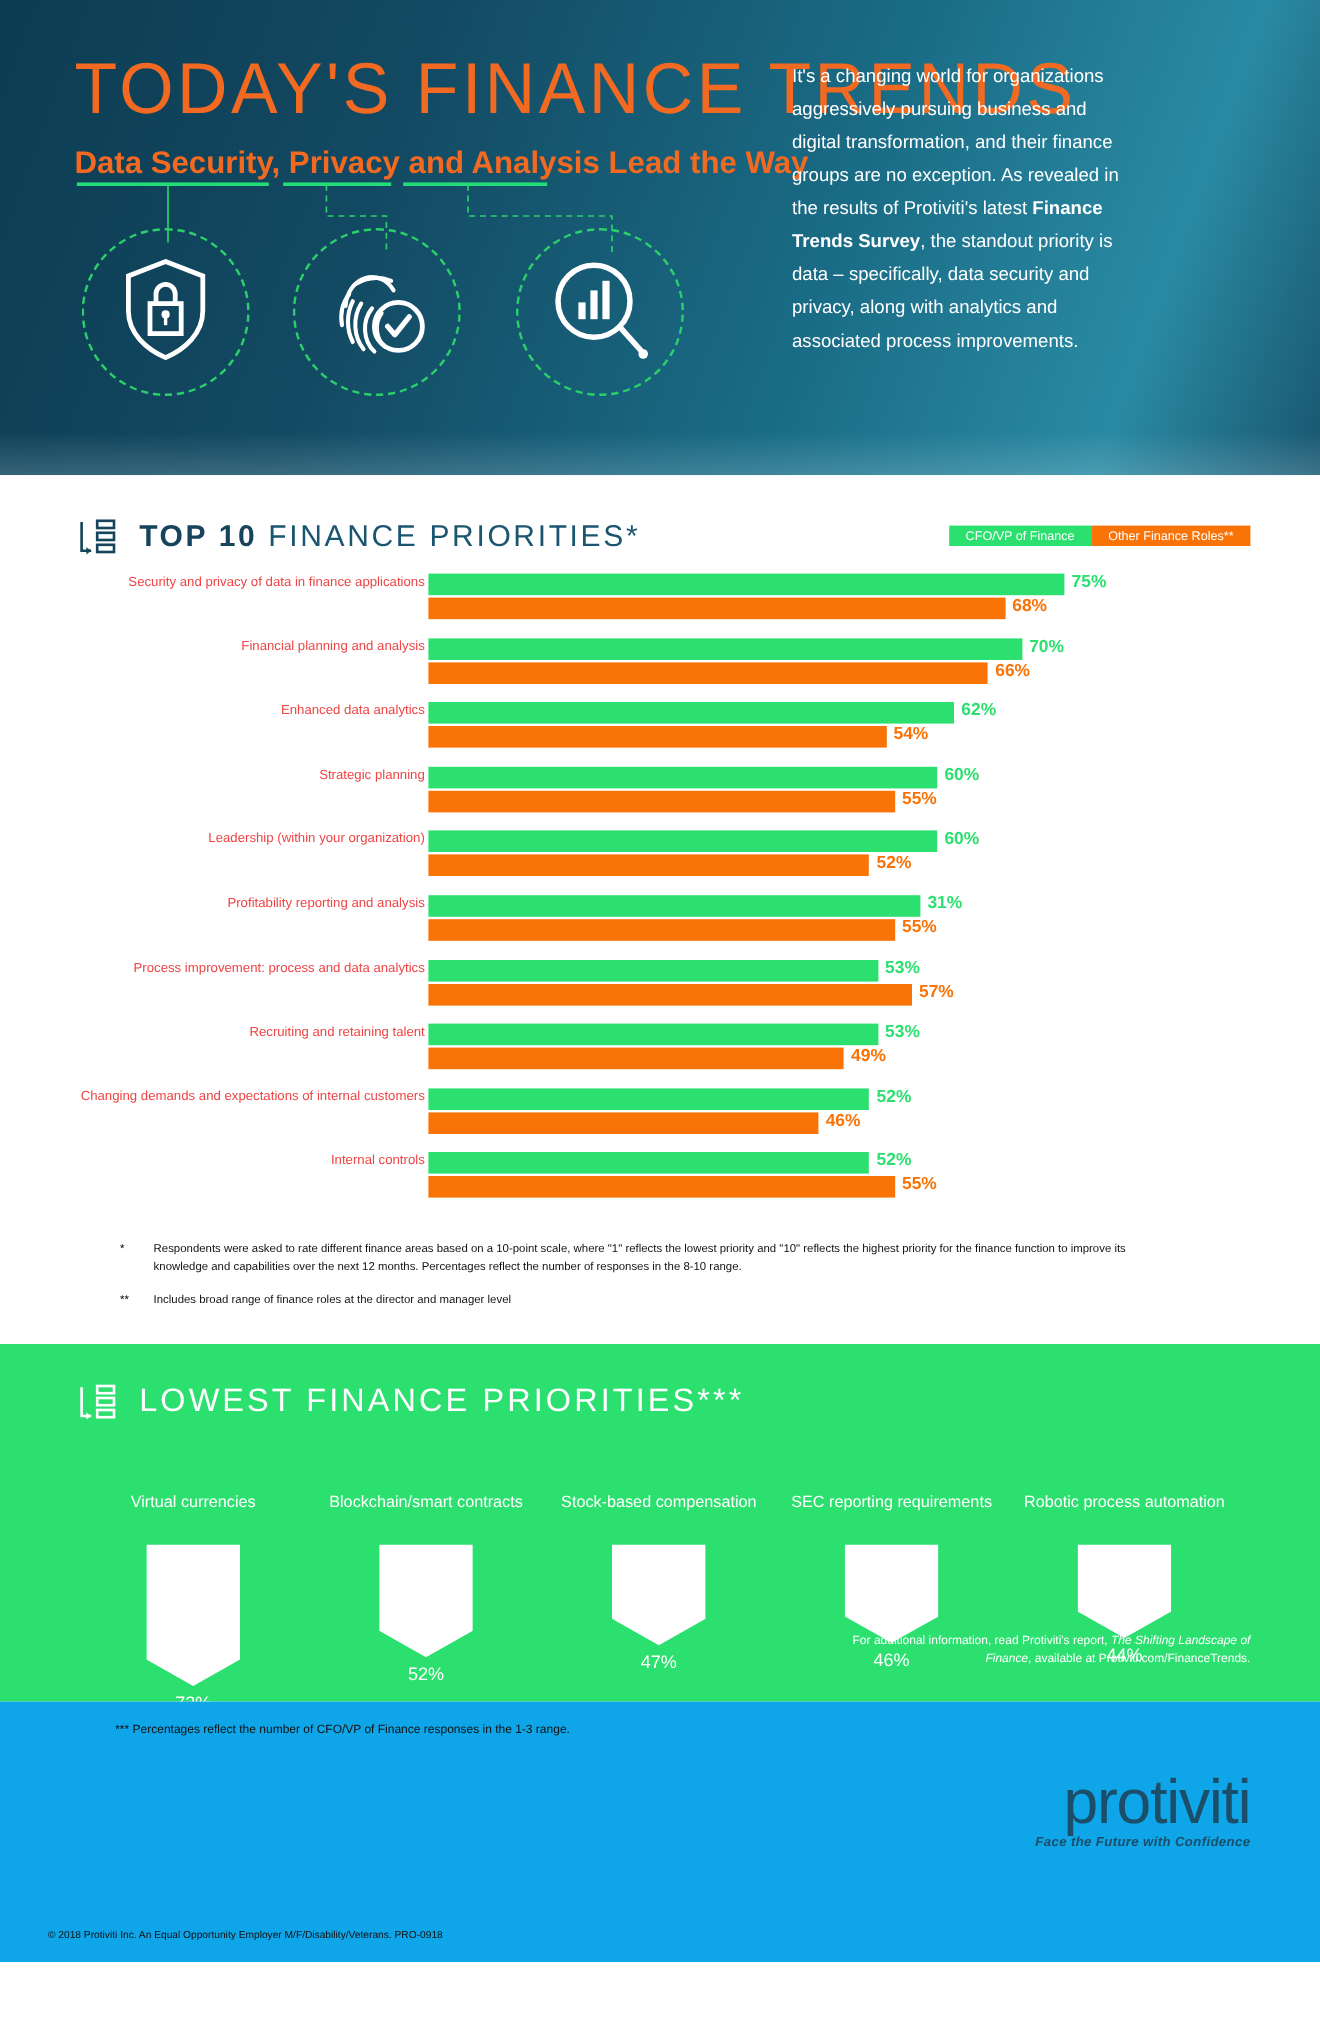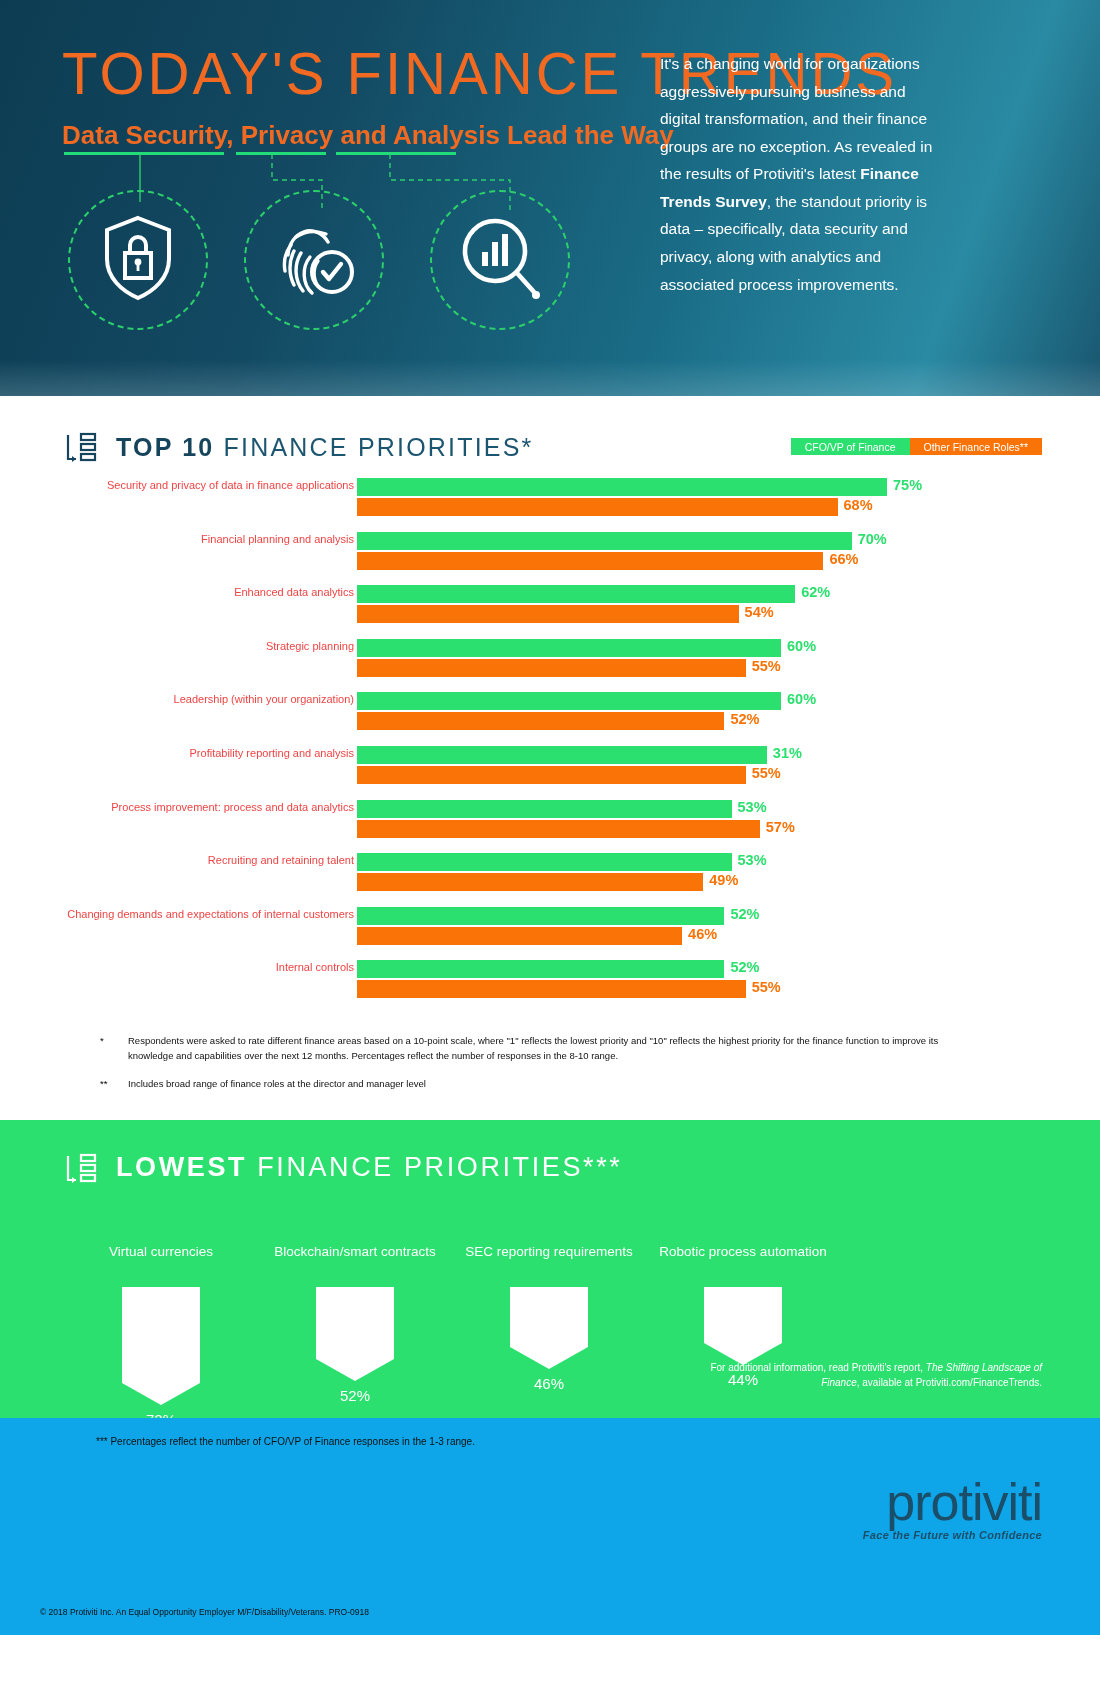--- a/index.html
+++ b/index.html
@@ -111,21 +111,21 @@
   
   .sec-low {
     position:absolute; left:0; top:1120px; width:1100px; height:298px;
     background:#2ce06f;
   }
   .low-head { position:absolute; left:64px; top:32px; display:flex; align-items:center; gap:18px; }
   .low-title {
     font-family:"Liberation Sans Narrow","Liberation Sans",sans-serif;
     font-size:27px; letter-spacing:2.6px; color:#ffffff; white-space:nowrap;
   }
-  .low-title b { font-weight:700; }
+  .low-title b { font-weight:400; }
 
   .shields { position:absolute; left:64px; top:95px; width:972px; display:flex;margin-top:28px; }
   .shield-col { width:194px; position:relative; text-align:center; }
   .shield-label {
     color:#fff; font-size:13.5px; line-height:1.3; min-height:36px;
     font-family:"Liberation Sans Narrow","Liberation Sans",sans-serif;
   }
   .shield { margin:8px auto 0; position:relative; }
   .shield-val {
     color:#fff; font-size:15px; margin-top:6px;
@@ -423,20 +423,27 @@
         <div class="shield-val">72%</div>
       </div>
       <div class="shield-col">
         <div class="shield-label">Blockchain/smart contracts</div>
         <div class="shield" style="width: 78px; height: 94px;"><svg width="78" height="94" viewBox="0 0 78 94">
             <path d="M0 0 H78 V72 L39 94 L0 72 Z" fill="#ffffff"></path>
           </svg></div>
         <div class="shield-val">52%</div>
       </div>
       <div class="shield-col">
+        <div class="shield-label">Stock-based compensation</div>
+        <div class="shield" style="width: 78px; height: 84px;"><svg width="78" height="84" viewBox="0 0 78 84">
+            <path d="M0 0 H78 V62 L39 84 L0 62 Z" fill="#ffffff"></path>
+          </svg></div>
+        <div class="shield-val">47%</div>
+      </div>
+      <div class="shield-col">
         <div class="shield-label">SEC reporting requirements</div>
         <div class="shield" style="width: 78px; height: 82px;"><svg width="78" height="82" viewBox="0 0 78 82">
             <path d="M0 0 H78 V60 L39 82 L0 60 Z" fill="#ffffff"></path>
           </svg></div>
         <div class="shield-val">46%</div>
       </div>
       <div class="shield-col">
         <div class="shield-label">Robotic process automation</div>
         <div class="shield" style="width: 78px; height: 78px;"><svg width="78" height="78" viewBox="0 0 78 78">
             <path d="M0 0 H78 V56 L39 78 L0 56 Z" fill="#ffffff"></path>

